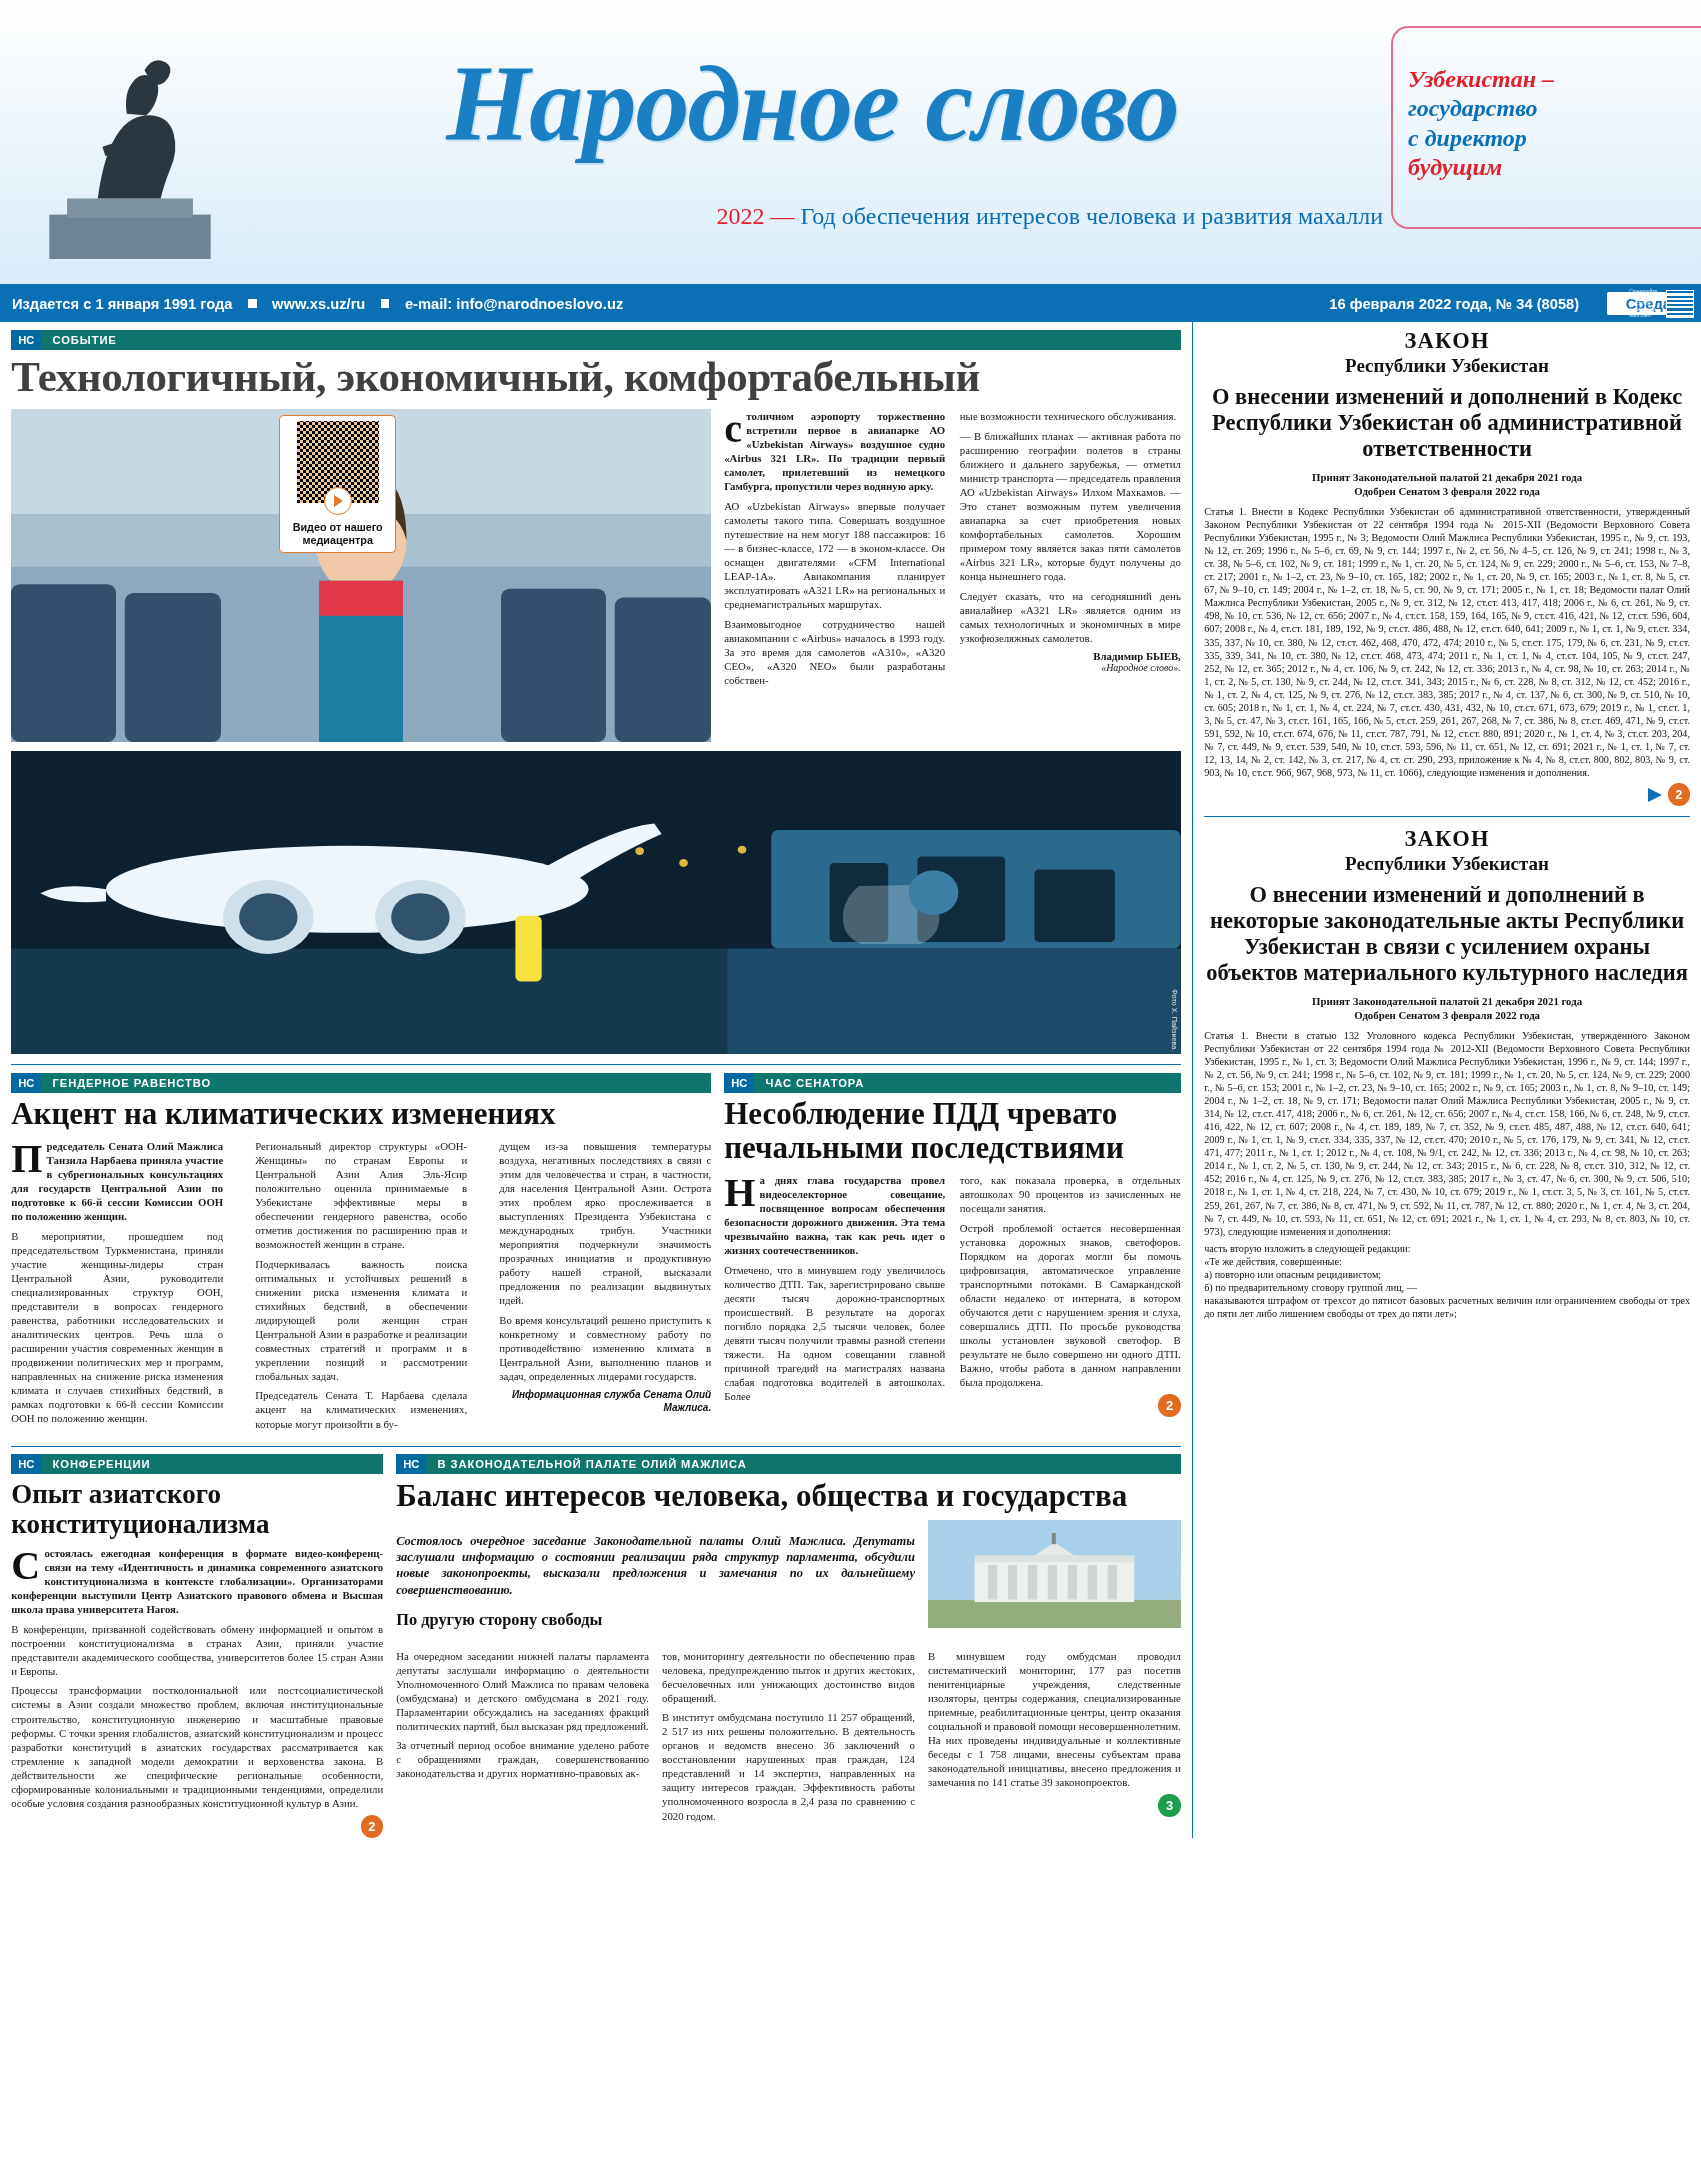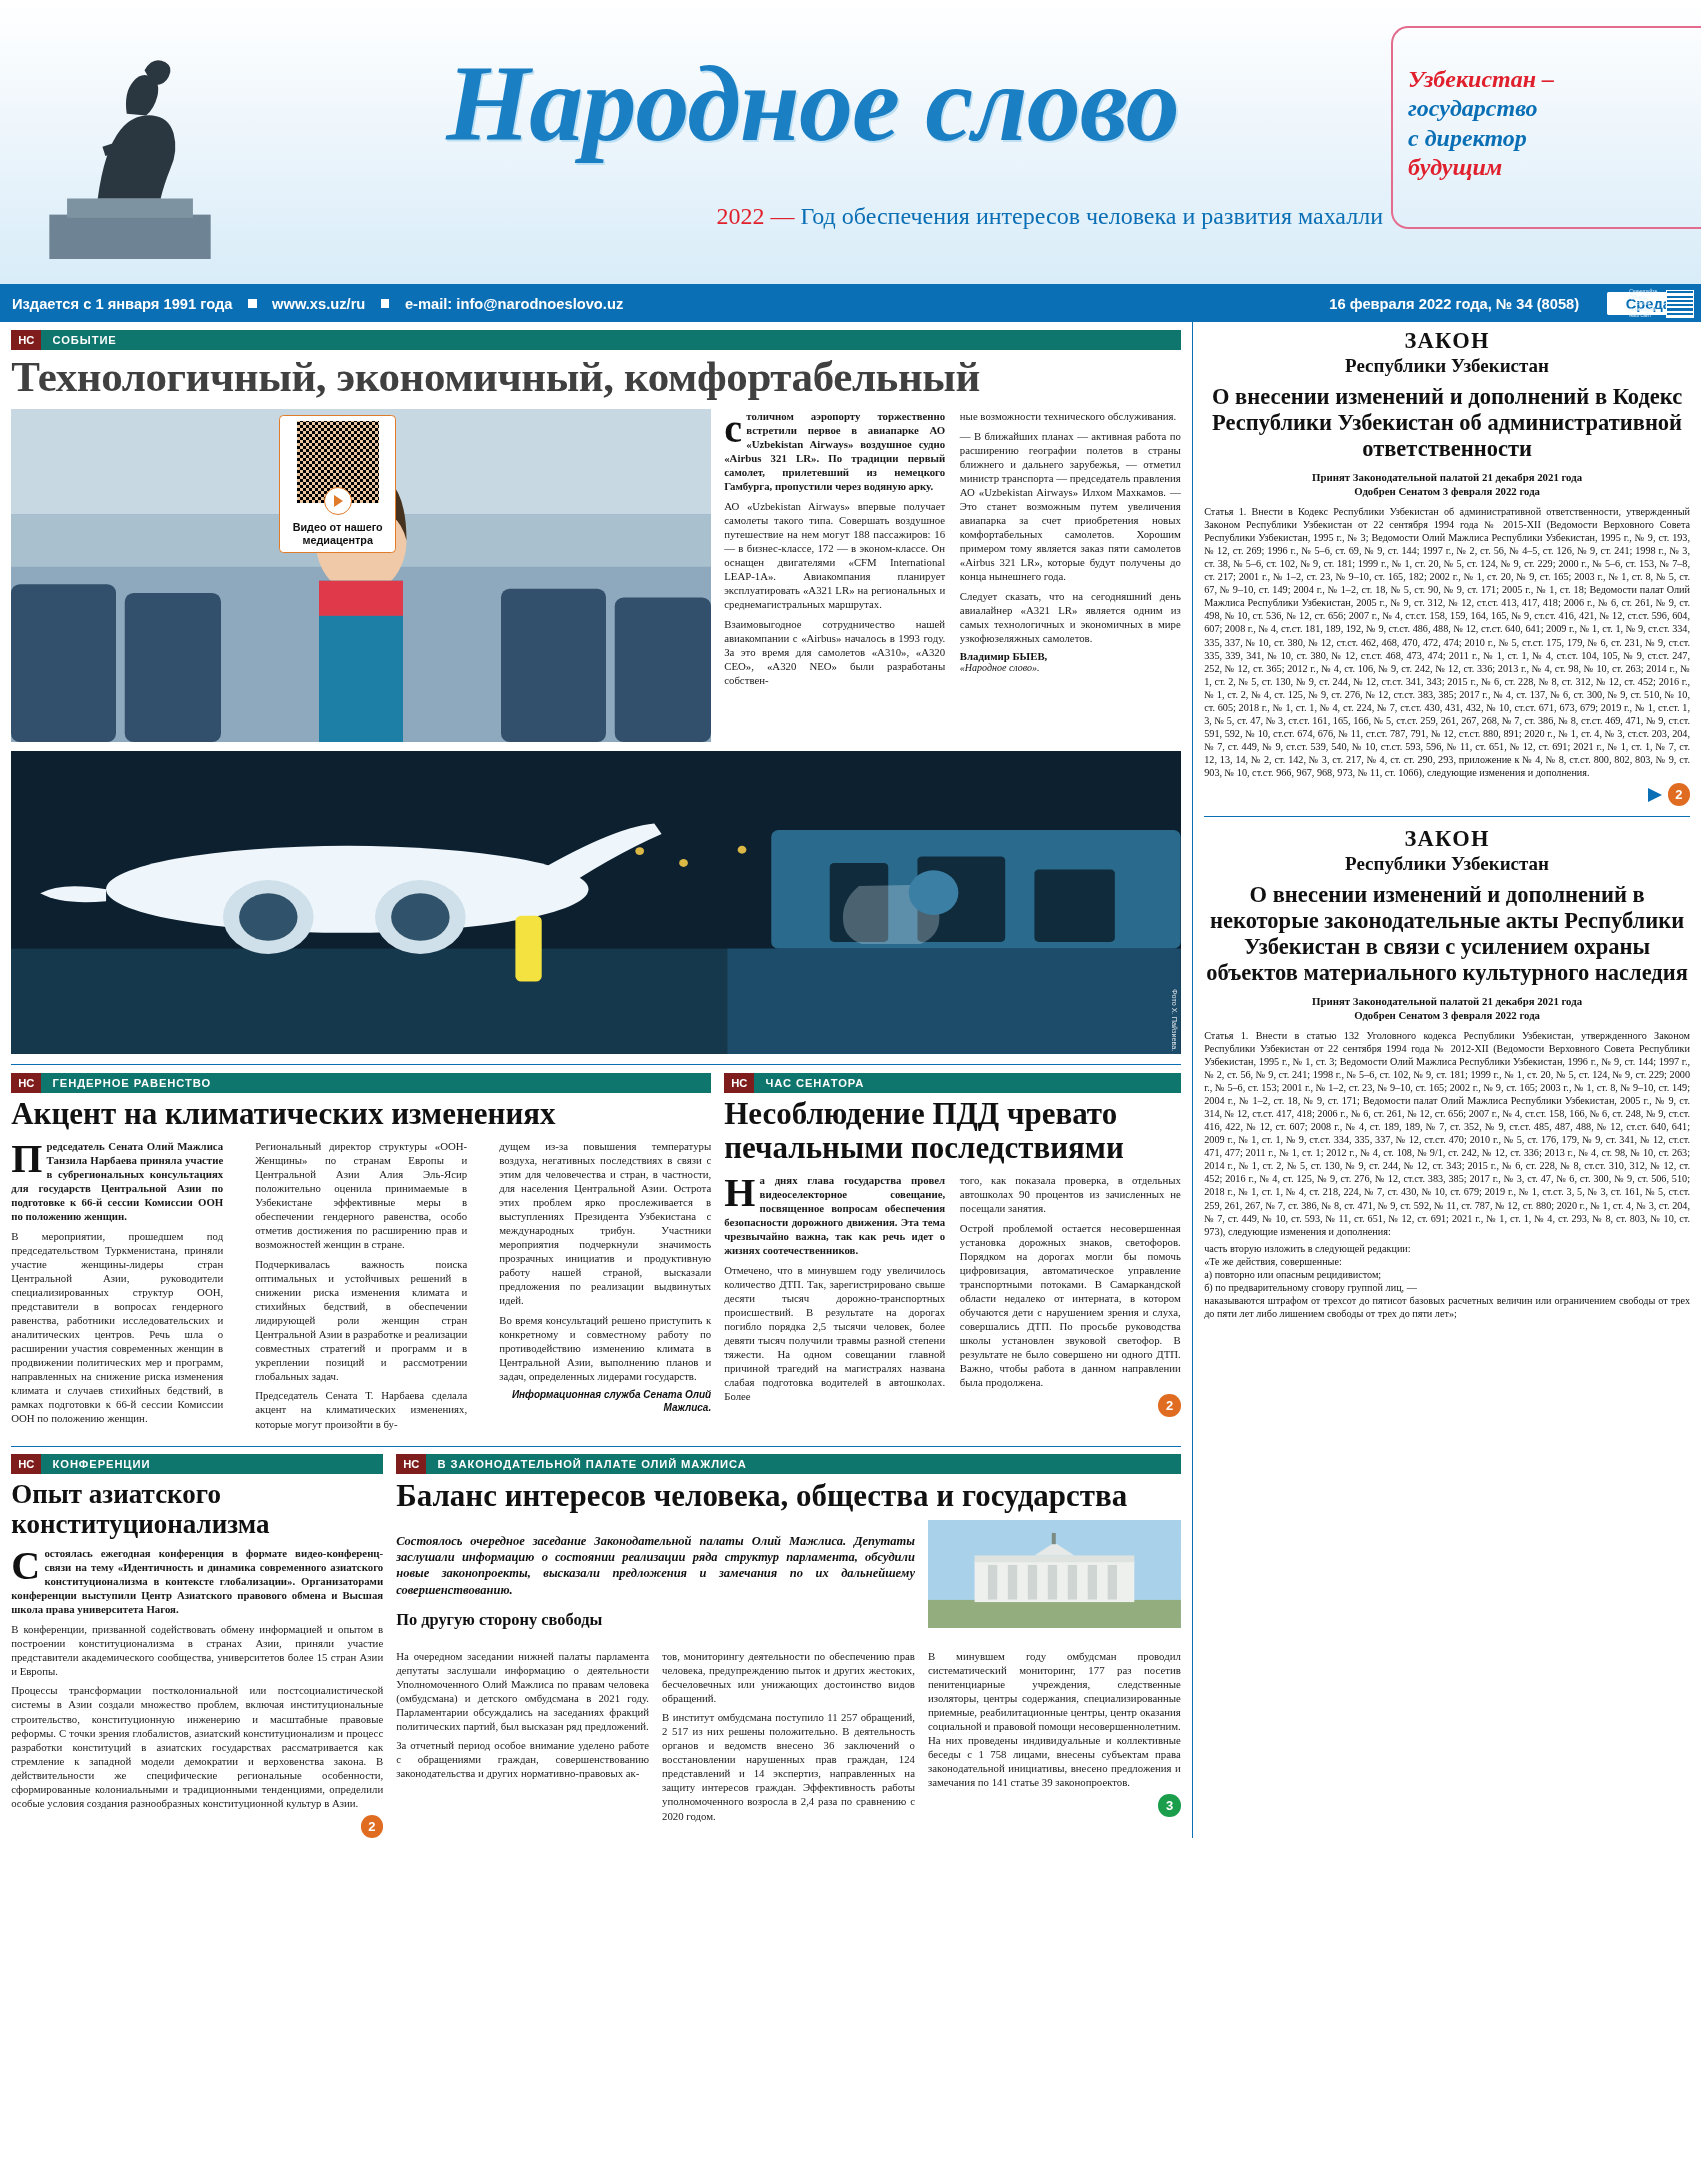--- a/index.html
+++ b/index.html
@@ -96,21 +96,21 @@
     grid-template-columns: 1193px 509px;
   }
   .left-col { padding: 0 11.2px 0 11.2px; border-right: 1.3px solid #0a6fb5; }
   .right-col { padding: 6px 12px 0 11.2px; }
 
   
   .sec-label {
     display:flex; align-items:center; gap:0; margin: 7.8px 0 4.3px 0;
   }
   .sec-label .ns {
-    background:#7f1d1d; color:#fff; font-family:"Liberation Sans",sans-serif;
+    background:#0369a1; color:#fff; font-family:"Liberation Sans",sans-serif;
     font-weight:700; font-size:11.2px; padding: 3.9px 7px; letter-spacing:0px;
   }
   .sec-label .nm {
     background:#0f766e; color:#fff; font-family:"Liberation Sans",sans-serif;
     font-weight:700; font-size:11.2px; padding: 3.9px 11.2px; letter-spacing:0.9px; flex:1;
   }
 
   h1.headline {
     font-family:"Liberation Serif", serif;
     font-weight:700; font-size: 43px; line-height:1.06; margin: 4.3px 0 9.5px 0; color:#404040;
@@ -131,21 +131,21 @@
   p.body, .body {
     font-family:"Liberation Serif", serif;
     font-size: 10.8px; line-height: 1.30; text-align: justify; margin: 0 0 5.6px 0; color:#1a1a1a;
     hyphens: auto;
   }
   .dropcap::first-letter {
     float:left; font-size: 40px; line-height: 0.84; font-weight:700; padding: 3.5px 4.3px 0 0;
     font-family:"Liberation Serif", serif; color:#111;
   }
   .lead-bold { font-weight:700; }
-  .sig { font-weight:700; font-size:10.8px; margin-top:4.3px;}
+  .sig { font-weight:700; text-align:right; font-size:10.8px; margin-top:4.3px;}
   .sig .small { font-weight:400; font-style:italic; display:block; font-size:10px;}
 
   .photo {
     position:relative; background:#9fb6c6; overflow:hidden; border:0;
   }
   .photo .caption-v {
     position:absolute; right:1.7px; bottom:3.5px; writing-mode: vertical-rl;
     font-size:7.3px; color:#fff; opacity:.85; font-family:"Liberation Sans",sans-serif;
   }
 

